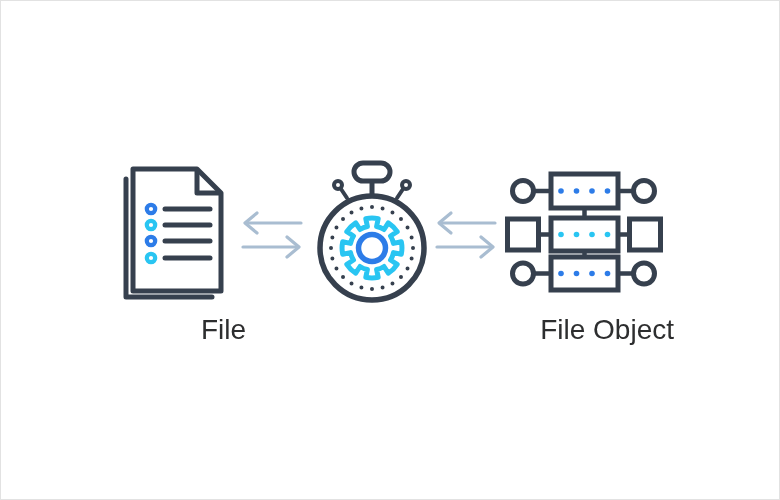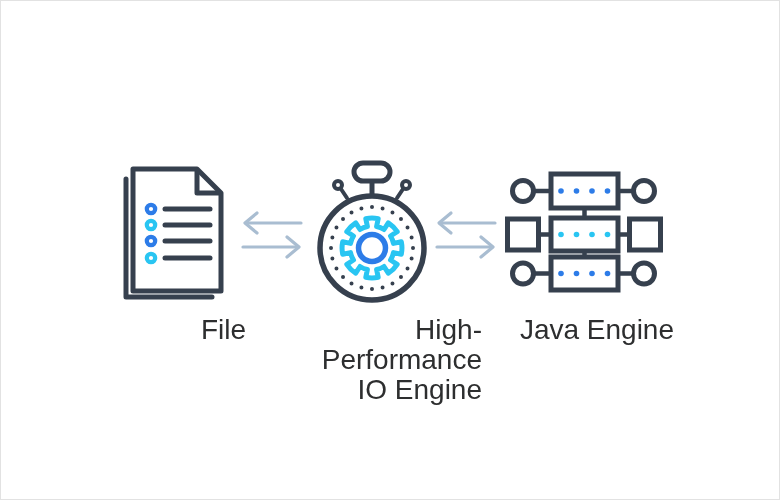--- a/index.html
+++ b/index.html
@@ -141,19 +141,15 @@
     </g>
     <g class="fl-cyan" stroke="none">
       <circle cx="57" cy="67.5" r="2.8"></circle>
       <circle cx="72.5" cy="67.5" r="2.8"></circle>
       <circle cx="88" cy="67.5" r="2.8"></circle>
       <circle cx="103.5" cy="67.5" r="2.8"></circle>
     </g>
   </svg>
 
   <div class="label label-file">File</div>
-  <div class="label label-engine">
-    <div>High-Performance</div>
-    <div>IO Engine</div>
-  </div>
-  <div class="label label-java">Java Engine</div>
+  <div class="label label-java">File Object</div>
 
 </div>
 
 </body></html>

